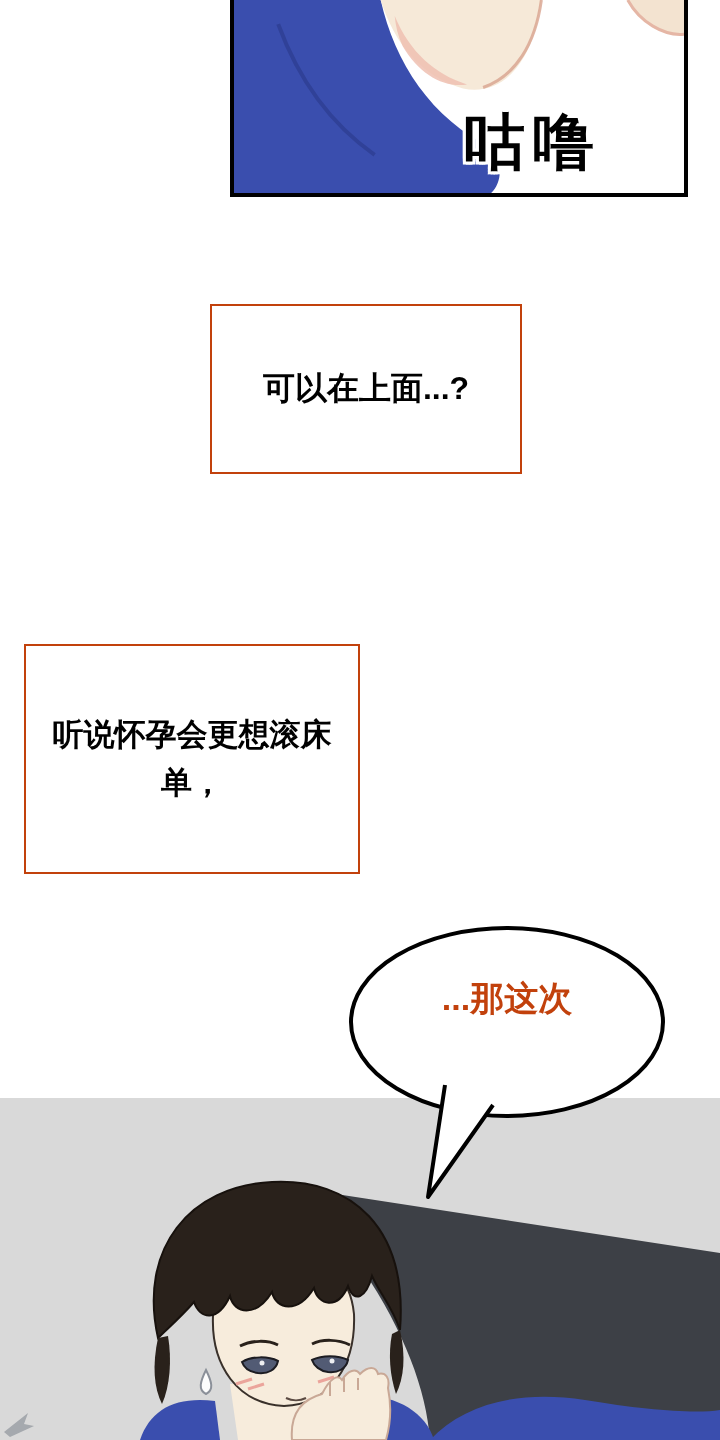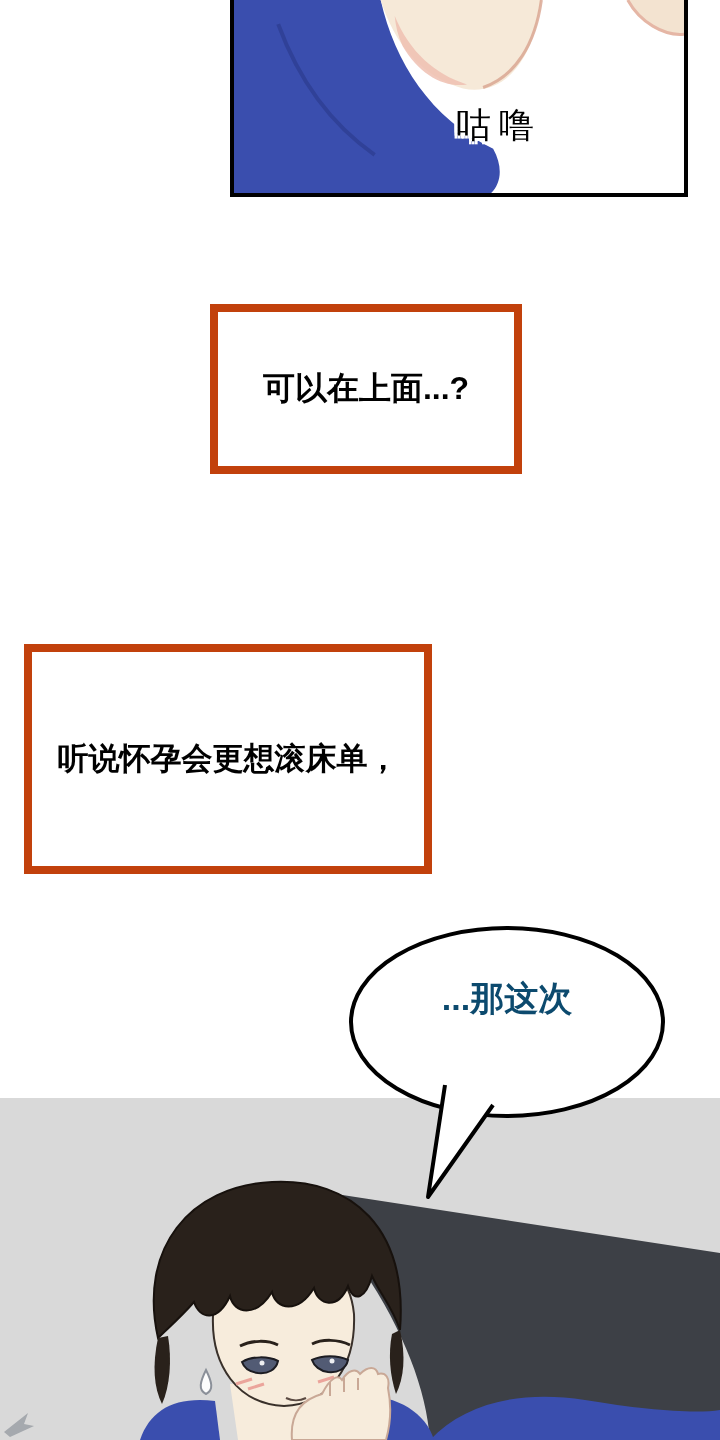--- a/index.html
+++ b/index.html
@@ -9,42 +9,42 @@
     background:#ffffff; color:#000;
     font-family:"Liberation Sans","DejaVu Sans",sans-serif;
   }
   
   .panel-top {
     position:absolute; left:230px; top:0; width:458px; height:197px;
     border:4px solid #000; border-top:none; background:#fff; overflow:hidden;
   }
   .panel-top svg { display:block; width:100%; height:100%; }
   .sfx {
-    position:absolute; left:222px; top:102px;
-    font-size:35px; font-weight:400; letter-spacing:8px; color:#000;
+    position:absolute; left:230px; top:102px;
+    font-size:61px; font-weight:700; letter-spacing:8px; color:#000;
     text-shadow:-3px -3px 0 #fff, 3px -3px 0 #fff, -3px 3px 0 #fff, 3px 3px 0 #fff,
                 0 -3px 0 #fff, 0 3px 0 #fff, -3px 0 0 #fff, 3px 0 0 #fff;
     white-space:nowrap;
   }
   
   .caption {
-    position:absolute; background:#fff; border:8px solid #c2410c;
+    position:absolute; background:#fff; border:2px solid #c2410c;
     display:flex; flex-direction:column; align-items:center; justify-content:center;
     text-align:center; font-weight:700; color:#000;
   }
   .caption1 { left:210px; top:304px; width:312px; height:170px; font-size:32px; }
-  .caption2 { left:24px; top:644px; width:408px; height:230px; font-size:31px; line-height:1.55; }
+  .caption2 { left:24px; top:644px; width:336px; height:230px; font-size:31px; line-height:1.55; }
   
   .panel-bottom { position:absolute; left:0; top:1098px; width:720px; height:342px; }
   .panel-bottom svg { display:block; width:100%; height:100%; }
   
   .bubble { position:absolute; left:345px; top:925px; width:330px; height:290px; }
   .bubble-text {
     position:absolute; left:362px; top:976px; width:290px;
-    text-align:center; font-weight:700; font-size:34px; line-height:1.35; color:#0c4a6e;
+    text-align:center; font-weight:700; font-size:34px; line-height:1.35; color:#c2410c;
   }
   .watermark { position:absolute; left:2px; top:1408px; width:34px; height:30px; }
 </style>
 </head>
 <body>
 
 <div class="page">
 
   <div class="panel-top">
     <svg viewBox="0 0 448 192" preserveAspectRatio="none">

